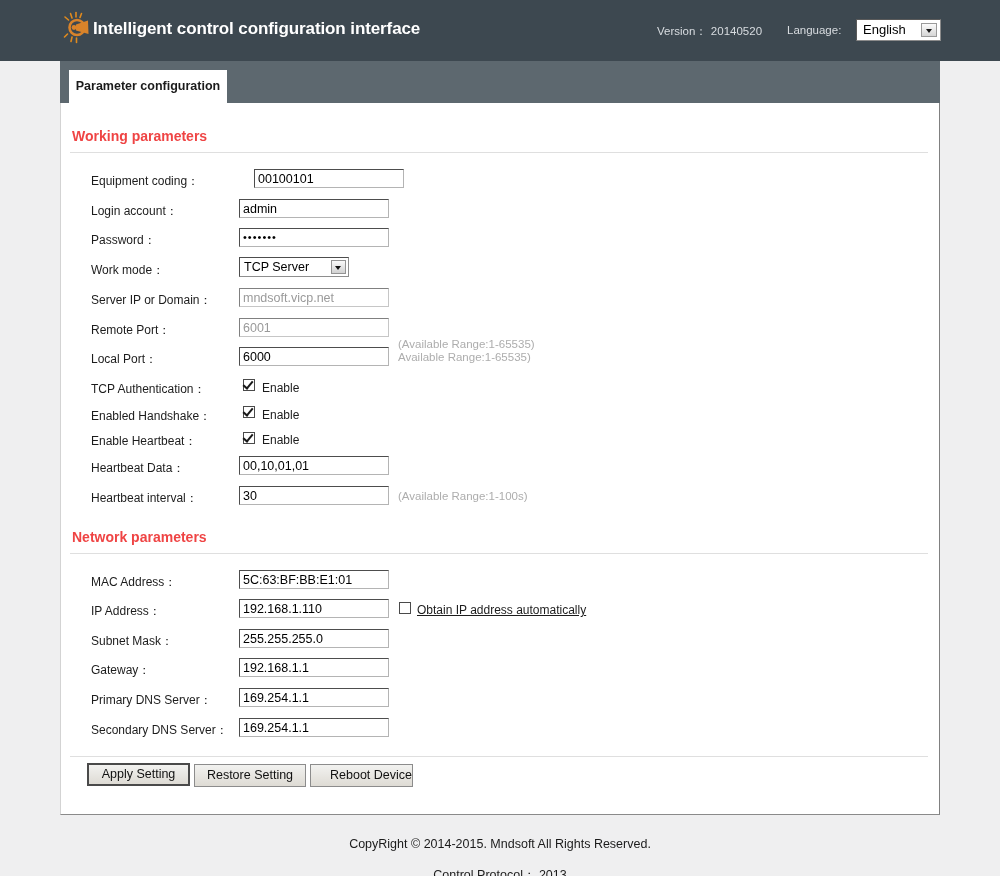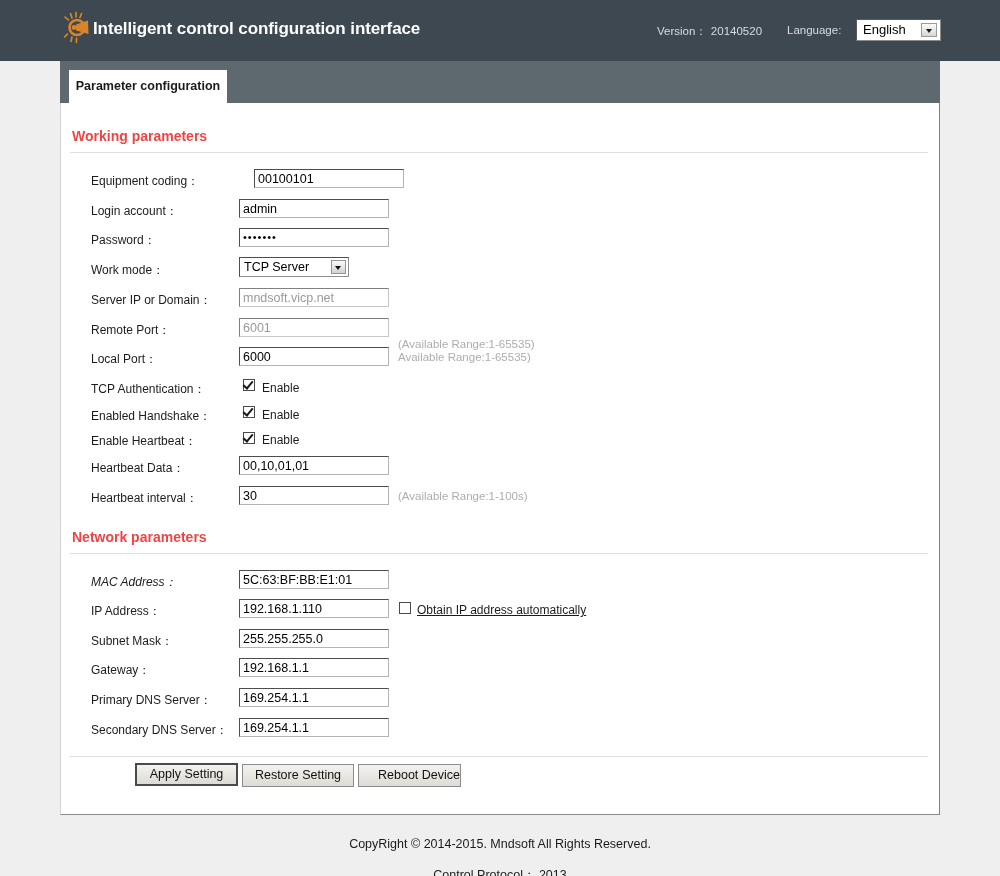--- a/index.html
+++ b/index.html
@@ -237,21 +237,20 @@
     height: 23px;
     background: linear-gradient(#f2f2f0, #dedbd4);
     border: 1px solid #8c8c8c;
     box-sizing: border-box;
     font-family: "Liberation Sans", sans-serif;
     font-size: 12.5px;
     color: #111;
     line-height: 21px;
     text-align: center;
     cursor: pointer;
-    margin-left: 48px;
   }
   .btn.focused {
     border: 2px solid #4a4a4a;
     line-height: 19px;
   }
 
   .footer-line {
     position: absolute;
     width: 1000px;
     text-align: center;
@@ -349,21 +348,21 @@
   <div class="row-label" style="left:30px; top:357px;">Heartbeat Data：</div>
   <input class="field" style="left: 178px; top: 353px;" value="00,10,01,01">
 
   <div class="row-label" style="left:30px; top:387px;">Heartbeat interval：</div>
   <input class="field" style="left: 178px; top: 383px;" value="30">
   <div class="hint" style="left:337px; top:387px;">(Available Range:1-100s)</div>
 
   <div class="section-title" style="top:426px;">Network parameters</div>
   <div class="section-rule" style="top:450px;"></div>
 
-  <div class="row-label" style="left:30px; top:471px;font-style:italic;">MAC Address：</div>
+  <div class="row-label" style="left:30px; top:471px;">MAC Address：</div>
   <input class="field" style="left: 178px; top: 467px;" value="5C:63:BF:BB:E1:01">
 
   <div class="row-label" style="left:30px; top:500px;">IP Address：</div>
   <input class="field" style="left: 178px; top: 496px;" value="192.168.1.110">
   <div class="chk" style="left:338px; top:499px;"></div>
   <div class="chk-label" style="left:356px; top:500px;text-decoration:underline;">Obtain IP address automatically</div>
 
   <div class="row-label" style="left:30px; top:530px;">Subnet Mask：</div>
   <input class="field" style="left: 178px; top: 526px;" value="255.255.255.0">
 

